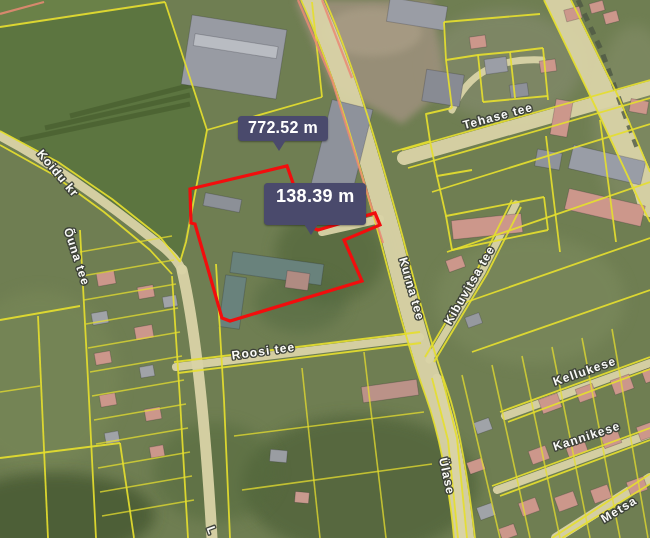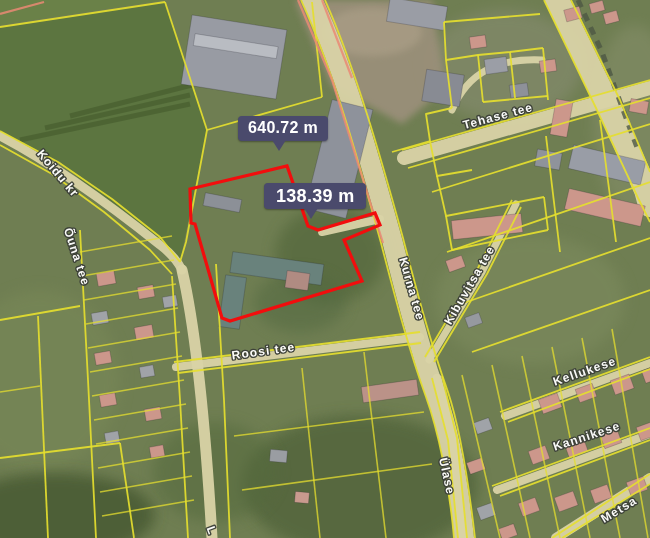--- a/index.html
+++ b/index.html
@@ -27,21 +27,21 @@
     position:absolute;background:#4a4a6c;color:#fff;border-radius:4px;
     font-weight:700;font-size:16px;line-height:1;padding:4px 10px 5px;
     letter-spacing:.3px;white-space:nowrap;box-shadow:0 1px 2px rgba(0,0,0,.35);
   }
   .measure::after{
     content:"";position:absolute;top:100%;margin-top:-1px;
     border:7px solid transparent;border-top:11px solid #4a4a6c;
   }
   #m-total{left:238px;top:116px;}
   #m-total::after{left:34px;}
-  #m-segment{left:264px;top:183px;font-size:18px;padding:4px 12px 4px;}
+  #m-segment{left:264px;top:183px;font-size:18px;padding:4px 12px 20px;}
   #m-segment::after{left:40px;}
 </style>
 </head>
 <body>
 
 <div class="stage">
   <svg width="650" height="538" viewBox="0 0 650 538">
     <defs>
       <filter id="soft" x="-40%" y="-40%" width="180%" height="180%">
           <feGaussianBlur stdDeviation="7"></feGaussianBlur>
@@ -260,15 +260,15 @@
       <text class="street" x="473" y="287" text-anchor="middle" transform="rotate(-60 473 287)">Kibuvitsa tee</text>
       <text class="street" x="264" y="355" text-anchor="middle" transform="rotate(-8 264 355)">Roosi tee</text>
       <text class="street" x="586" y="375" text-anchor="middle" transform="rotate(-19 586 375)">Kellukese</text>
       <text class="street" x="588" y="440" text-anchor="middle" transform="rotate(-18 588 440)">Kannikese</text>
       <text class="street" x="443" y="477" text-anchor="middle" transform="rotate(78 443 477)">Ülase</text>
       <text class="street" x="621" y="513" text-anchor="middle" transform="rotate(-31 621 513)">Metsa</text>
       <text class="street" x="208" y="532" text-anchor="middle" transform="rotate(70 208 532)">L</text>
     </g>
   </svg>
 
-  <div class="measure" id="m-total">640.72 m</div>
+  <div class="measure" id="m-total">772.52 m</div>
   <div class="measure" id="m-segment">138.39 m</div>
 </div>
 
 </body></html>

